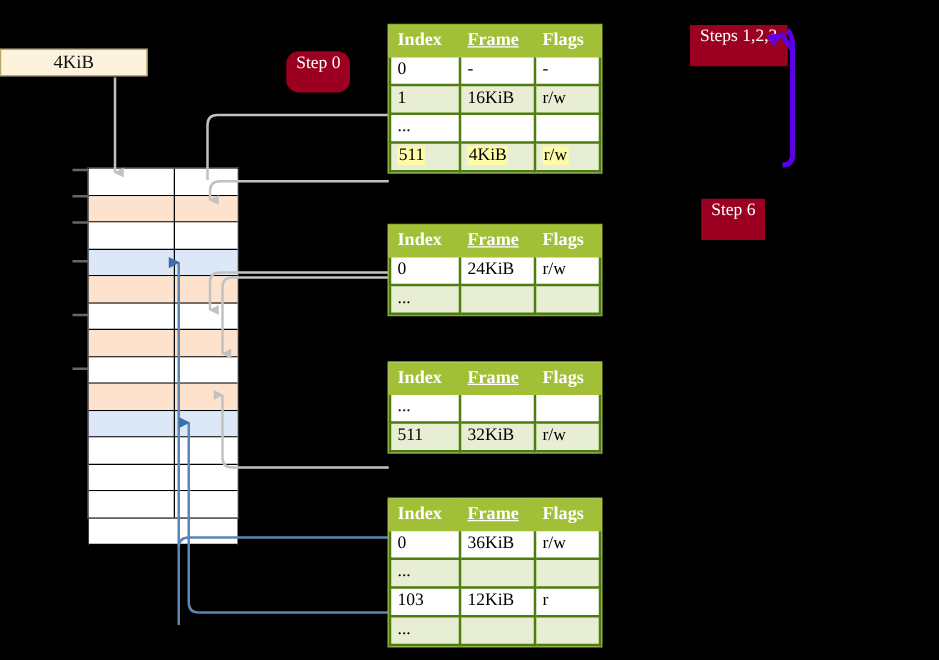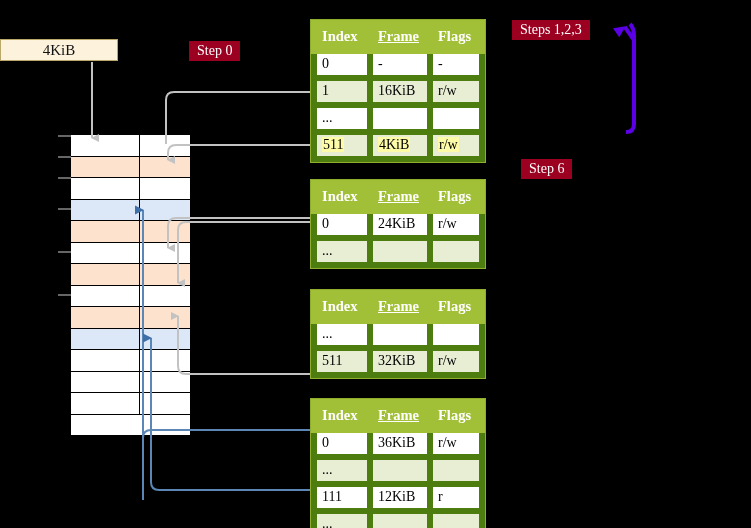--- a/index.html
+++ b/index.html
@@ -9,28 +9,29 @@
     color:#000;
   }
   .canvas{position:absolute;left:0;top:0;width:751px;height:528px;}
 
   
   .badge{
     position:absolute;
     font-family:"Liberation Serif", serif;
     font-size:14px;
     color:#ffffff;
-    padding:2px 8px 3px 8px;
+    padding:2px 8px 16px 8px;
     white-space:nowrap;
     line-height:15px;
+    margin-left:40px;
   }
   .badge-red{background:#9b0020;}
   .badge-blue{background:#6600ee;}
 
-  #badge-step0{left:189px;top:41px;}
+  #badge-step0{left:189px;top:41px;border-radius:10px;}
   #badge-steps123{left:512px;top:20px;}
   #badge-steps1234{left:650px;top:19px;}
   #badge-step4{left:521px;top:159px;}
 
   
   #kib-box{
     position:absolute;left:0px;top:39px;width:118px;height:22px;
     background:#fdf3dc;border:1px solid #b9a86a;
     display:flex;align-items:center;justify-content:center;
     font-size:15px;color:#111;box-sizing:border-box;
@@ -54,21 +55,21 @@
 
   
   .pt{
     position:absolute;
     border-collapse:collapse;
     background:#fff;
     font-size:14px;
     box-shadow:0 0 0 1px #8fae2b;
   }
   .pt td,.pt th{
-    border:6px solid #4d7c0f;
+    border:2px solid #4d7c0f;
     padding:2px 5px 3px 5px;
     text-align:left;
     font-weight:normal;
     height:19px;
     box-sizing:border-box;
     white-space:nowrap;
   }
   .pt th{
     background:#a2c037;color:#ffffff;font-weight:bold;font-size:14.5px;
     border-color:#a2c037;
@@ -247,21 +248,21 @@
           <td class="c-index">0</td>
           <td class="c-frame">36KiB</td>
           <td class="c-flags">r/w</td>
         </tr>
         <tr class="alt">
           <td class="c-index">...</td>
           <td class="c-frame"></td>
           <td class="c-flags"></td>
         </tr>
         <tr class="plain">
-          <td class="c-index">111</td>
+          <td class="c-index">103</td>
           <td class="c-frame">12KiB</td>
           <td class="c-flags">r</td>
         </tr>
         <tr class="alt">
           <td class="c-index">...</td>
           <td class="c-frame"></td>
           <td class="c-flags"></td>
         </tr>
       </tbody>
     </table>

